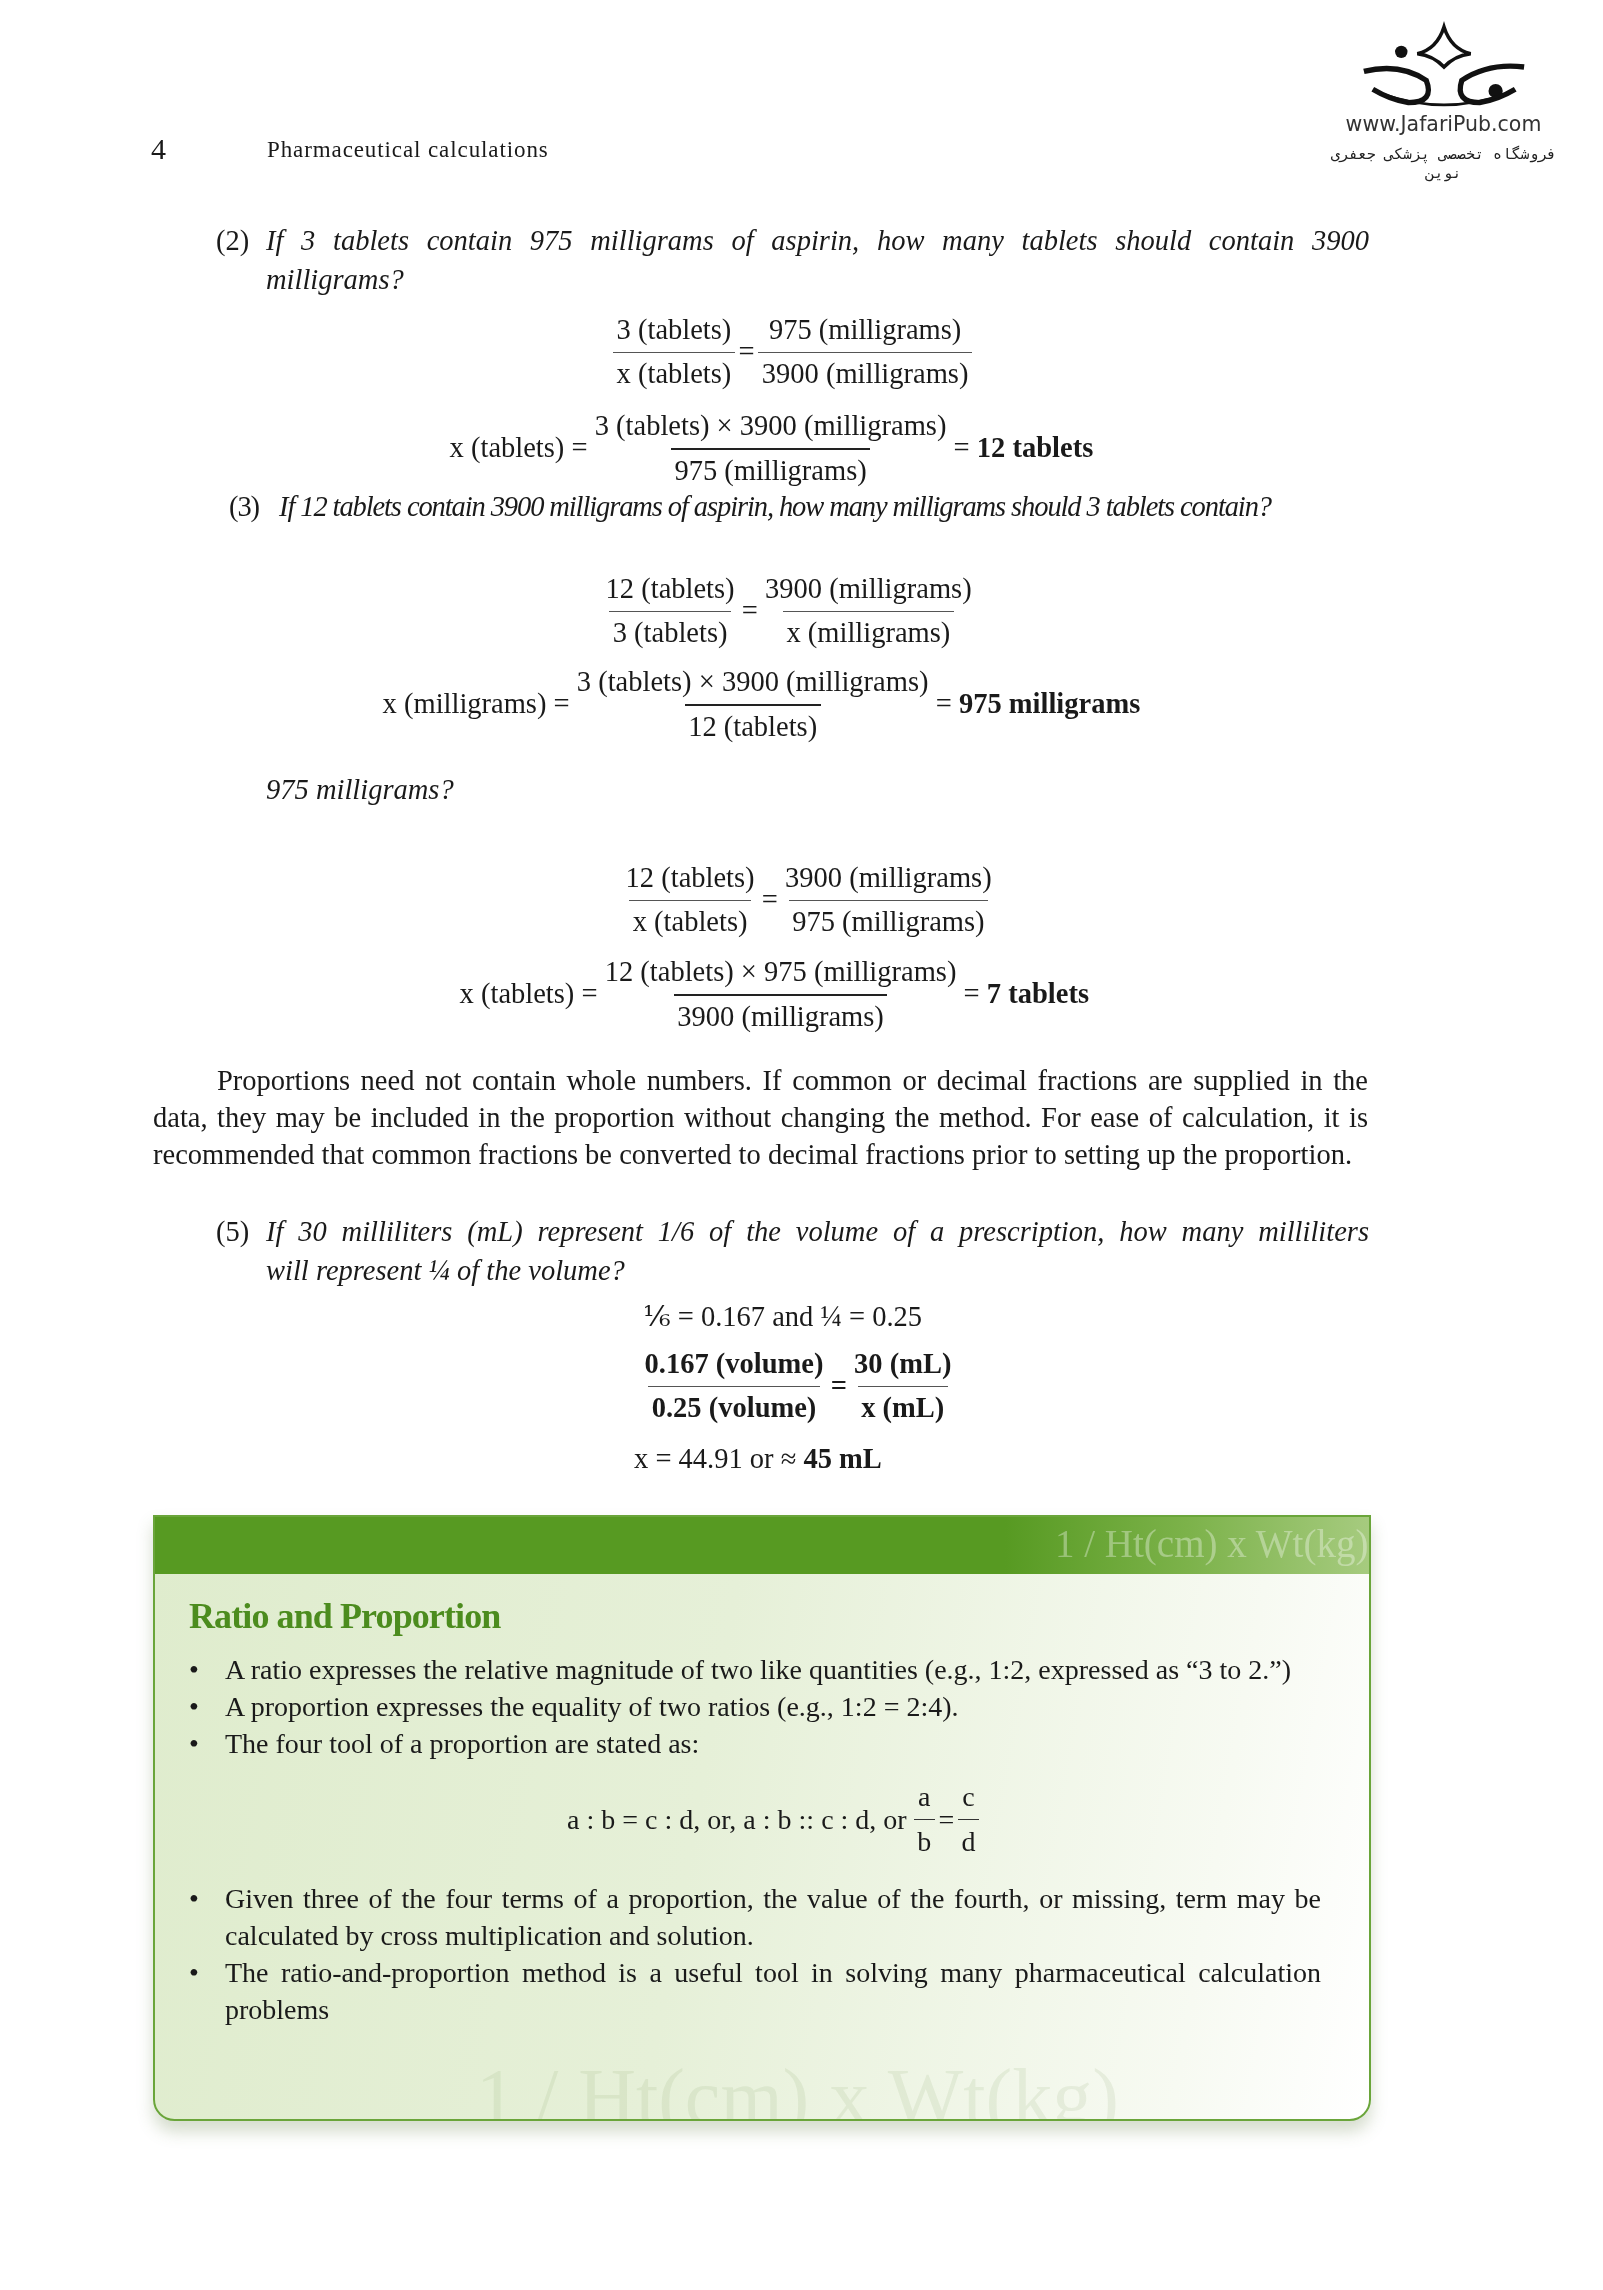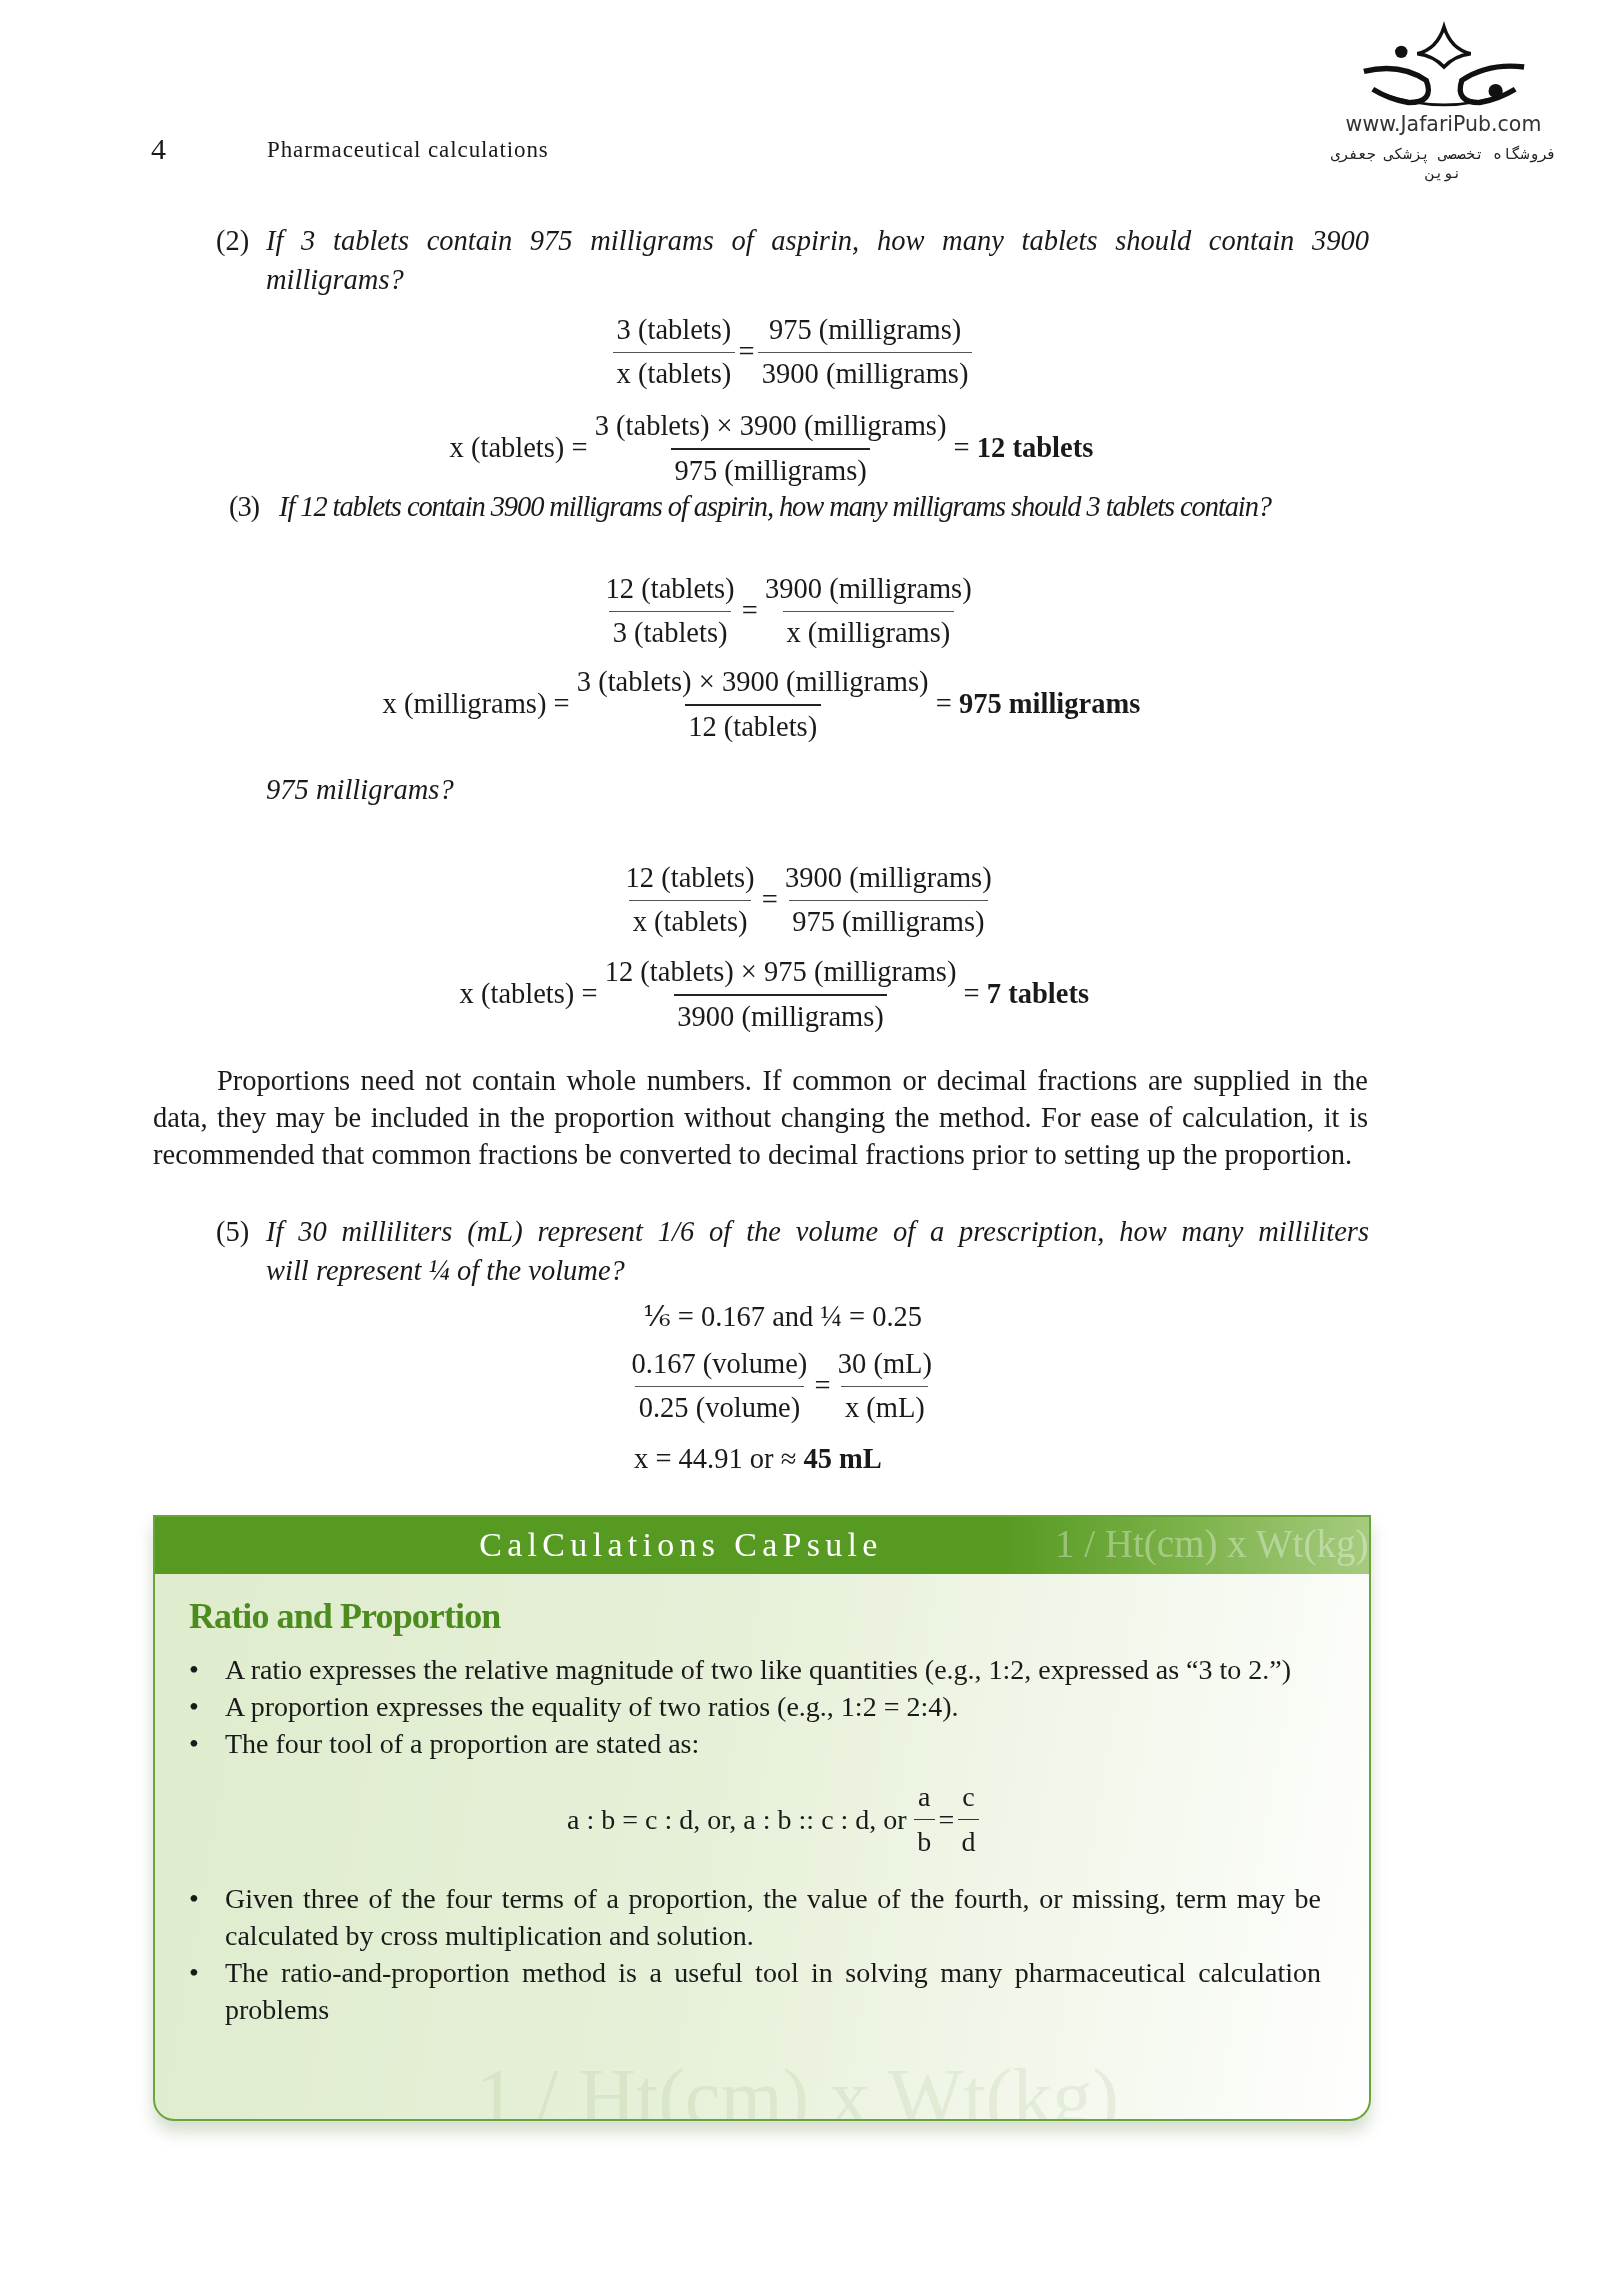--- a/index.html
+++ b/index.html
@@ -136,38 +136,37 @@
 
 <div class="abs para" style="top:1062px;">
   <span class="indent"></span><span>Proportions need not contain whole numbers. If common or decimal fractions are supplied in the data, they may be included in the proportion without changing the method. For ease of calculation, it is recommended that common fractions be converted to decimal fractions prior to setting up the proportion.</span>
 </div>
 
 <div class="abs q" style="left:216px; top:1212px; width:1153px;">
   <div class="justify"><span class="num">(5)</span><span>If 30 milliliters (mL) represent 1/6 of the volume of a prescription, how many milliliters</span></div>
   <span class="cont">will represent ¼ of the volume?</span>
 </div>
 <div class="abs eqline" style="left:643px; top:1303px;">⅙ = 0.167 and ¼ = 0.25</div>
-<div class="abs eqline" style="left:628px; top:1350px;">
+<div class="abs eqline" style="left:641px; top:1350px;font-weight:bold;">
   <span class="frac">
       <span class="n">0.167 (volume)</span>
       <span class="d">0.25 (volume)</span>
     </span><span class="eqsign">=</span><span class="frac">
       <span class="n">30 (mL)</span>
       <span class="d">x (mL)</span>
     </span>
 </div>
 <div class="abs eqline" style="left:634px; top:1445px;">
   <span>x = 44.91 or ≈</span>
   <span class="bold">45 mL</span>
 </div>
 
 <div class="abs capsule">
   <div class="capsule-head">
     <div class="watermark">1 / Ht(cm) x Wt(kg)</div>
-    <div class="capsule-title">CalCulations CaPsule</div>
   </div>
   <div class="watermark-big">1 / Ht(cm) x Wt(kg)</div>
   <div class="capsule-sub">Ratio and Proportion</div>
   <div class="bullets">
     <div class="bullet">
         <span class="dot">•</span>
         <span class="txt">A ratio expresses the relative magnitude of two like quantities (e.g., 1:2, expressed as “3 to 2.”)</span>
       </div>
     <div class="bullet">
         <span class="dot">•</span>

